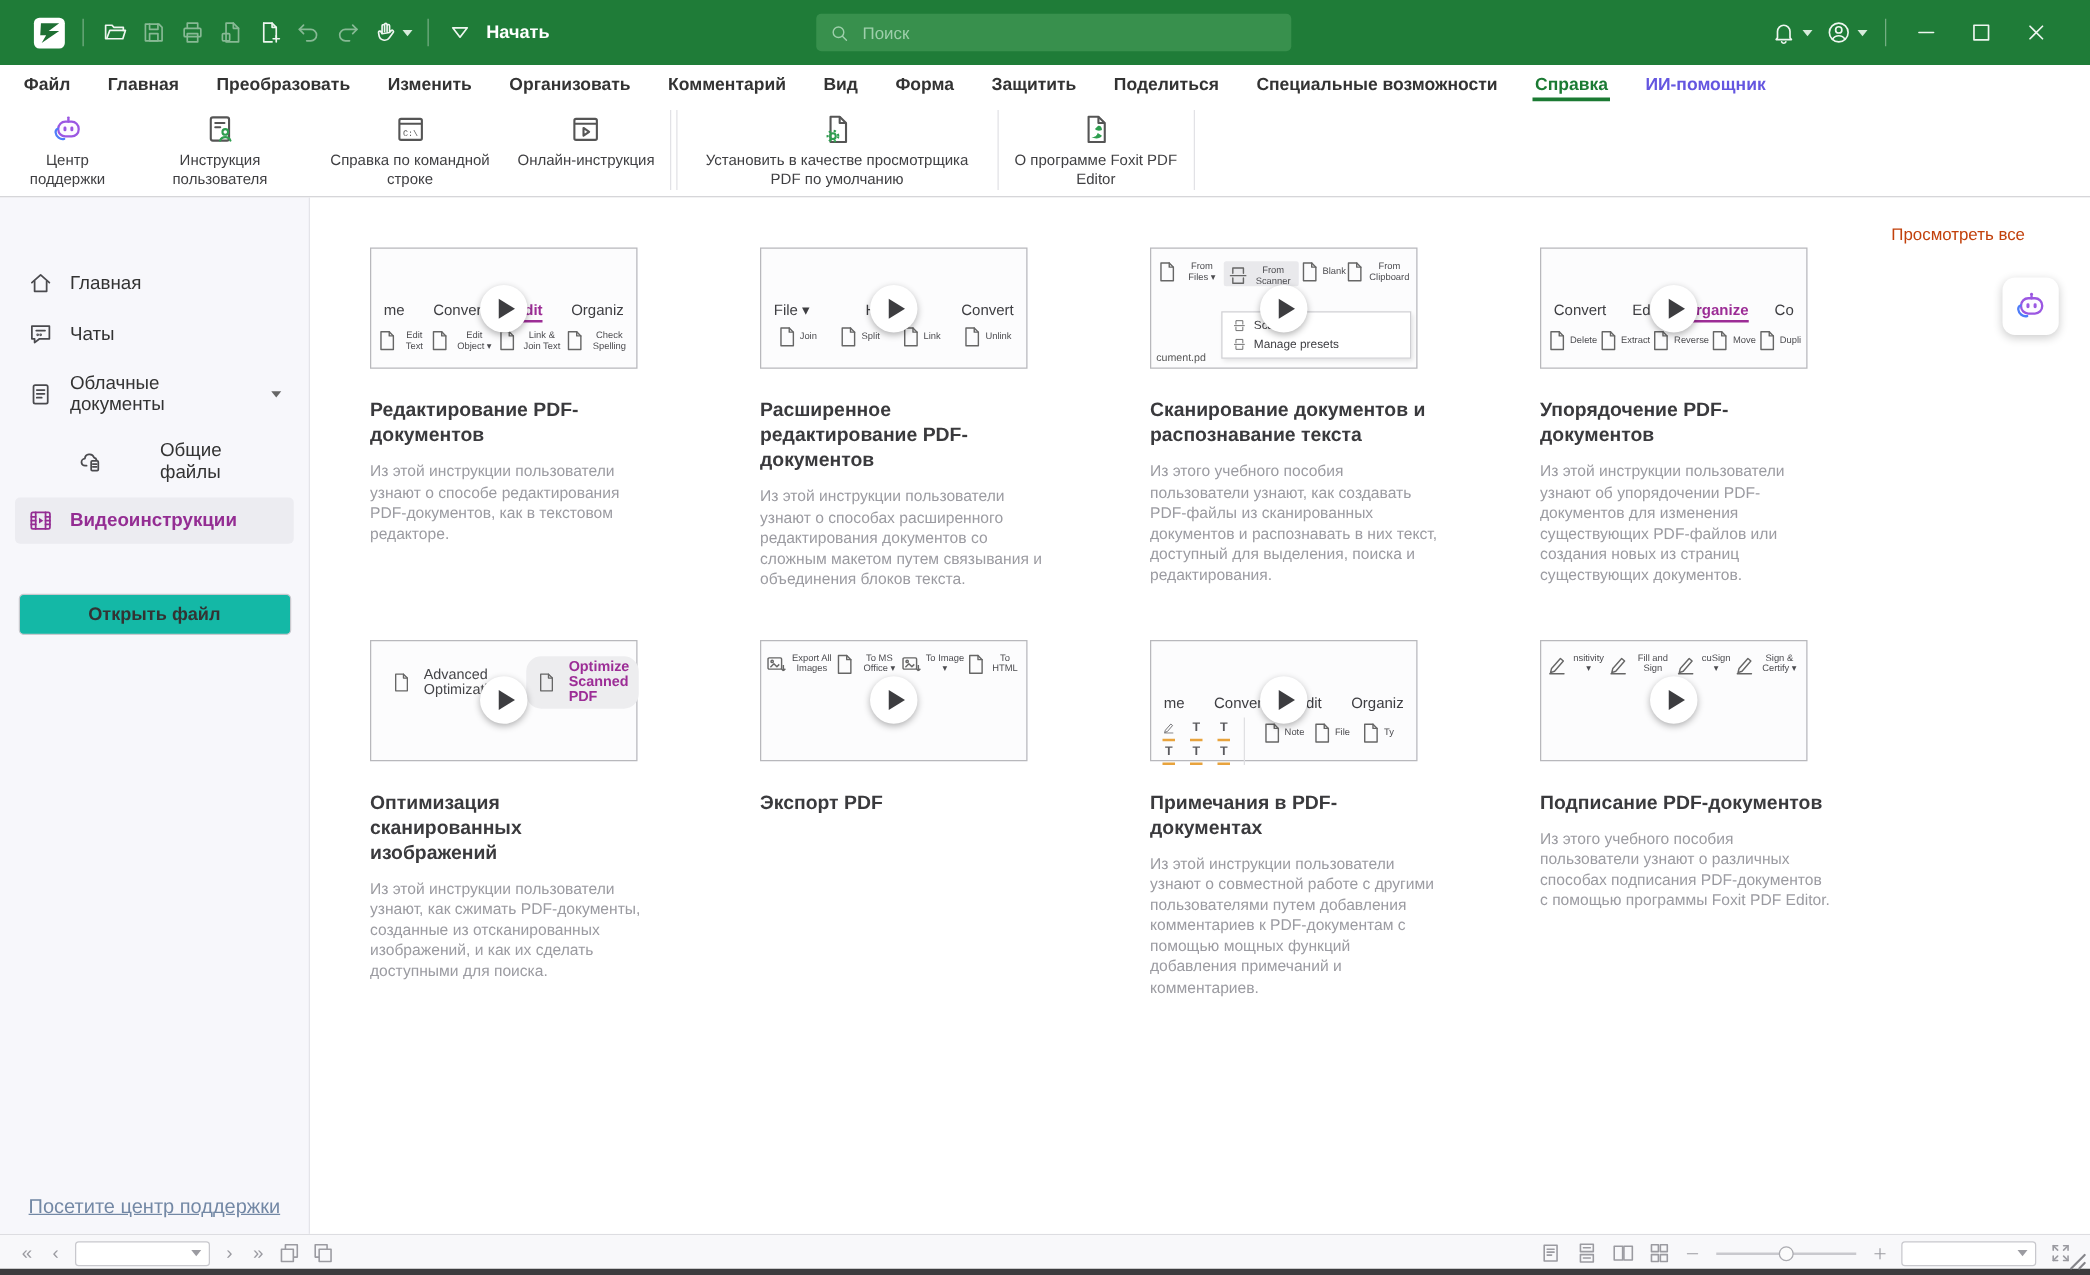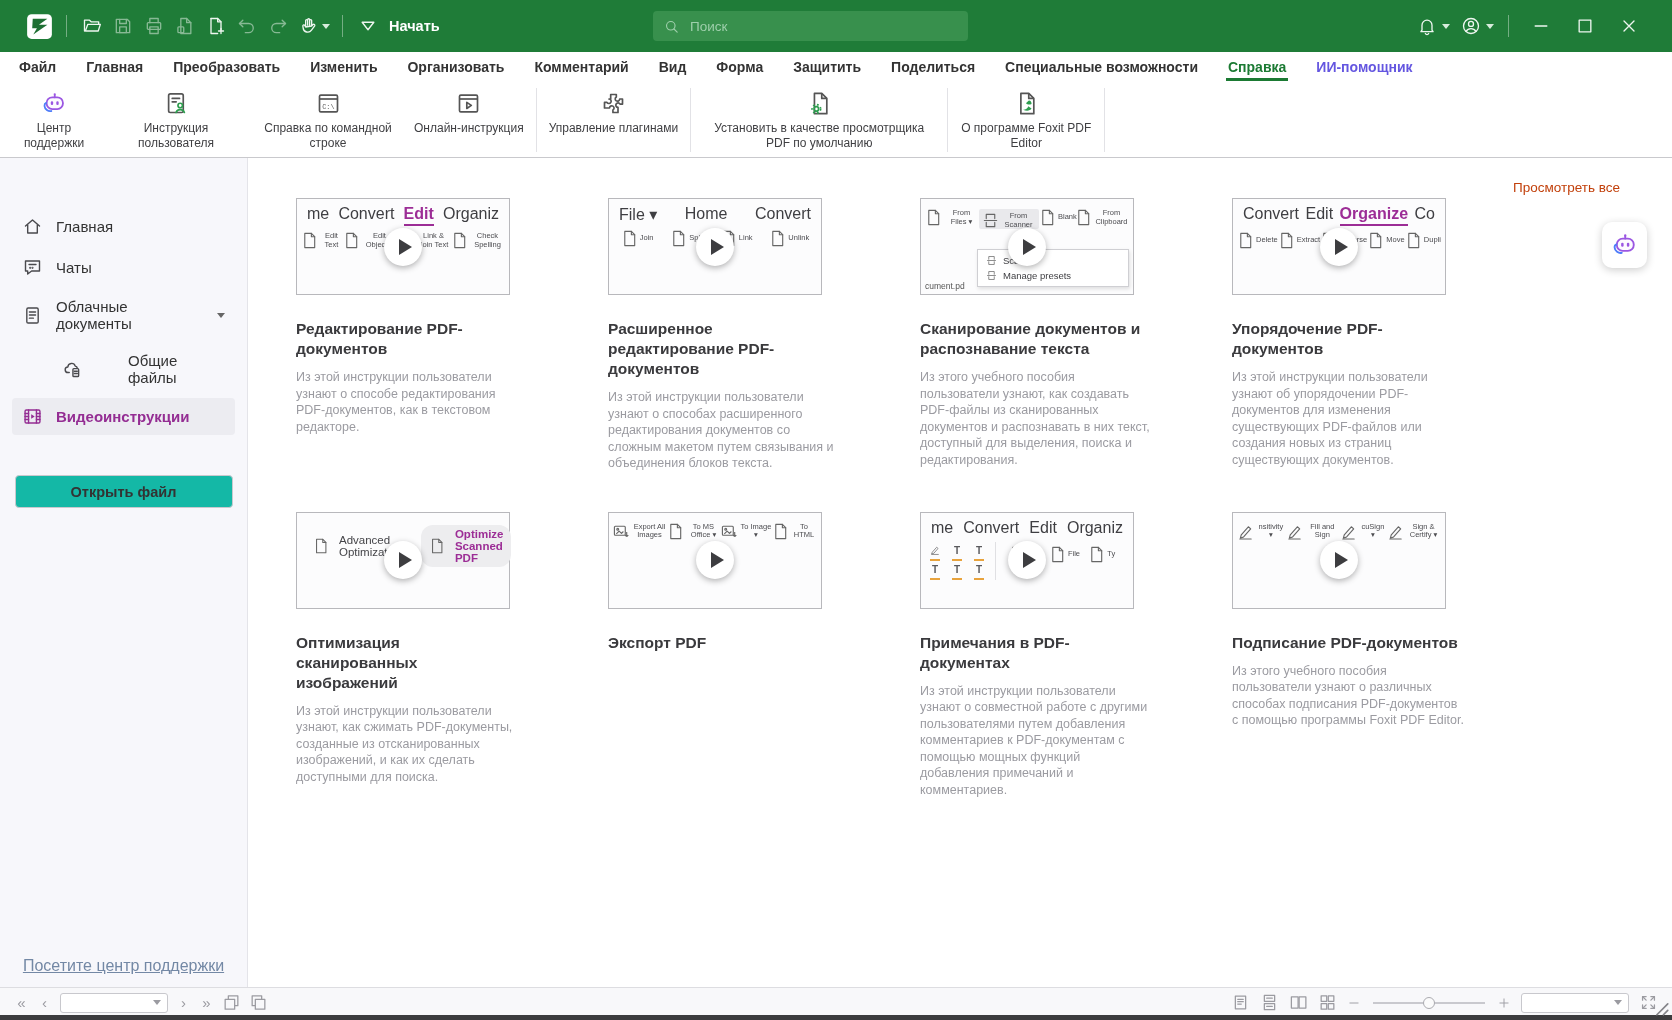--- a/index.html
+++ b/index.html
@@ -9,21 +9,21 @@
   .titlebar{height:52px;background:#1f7c38;display:flex;align-items:center;padding:0 22px;position:relative;}
   .tb-logo{width:27px;height:27px;margin:0 4px 0 4px;flex:0 0 auto;}
   .tb-logo svg{width:100%;height:100%;}
   .tb-divider{width:1px;height:22px;background:rgba(255,255,255,.38);margin:0 9px;}
   .tb-btn{width:31px;height:30px;display:flex;align-items:center;justify-content:center;color:#eef6f0;border-radius:3px;}
   .tb-btn svg{width:20px;height:20px;}
   .tb-btn.dim{opacity:.5;}
   .tb-caret{width:0;height:0;border-left:4px solid transparent;border-right:4px solid transparent;border-top:5px solid #d7ecdc;margin:0 3px 0 -2px;}
   .tb-start{display:flex;align-items:center;gap:9px;color:#fff;font-weight:700;font-size:14.5px;margin-left:4px;}
   .tb-start .tb-btn{width:24px;}
-  .search-wrap{position:absolute;left:653px;top:11px;width:315px;height:30px;background:#38904d;border-radius:4px;
+  .search-wrap{position:absolute;left:653px;top:11px;width:380px;height:30px;background:#38904d;border-radius:4px;
                display:flex;align-items:center;padding:0 10px;gap:8px;box-sizing:border-box;}
   .search-wrap .s-ico{width:17px;height:17px;color:#9ecfab;flex:0 0 auto;}
   .search-wrap .s-ico svg{width:100%;height:100%;}
   input.search{flex:1;background:transparent;border:none;outline:none;color:#eaf6ee;font-size:13.5px;font-family:inherit;}
   input.search::placeholder{color:#9ecfab;}
   .tb-right{margin-left:auto;display:flex;align-items:center;gap:2px;}
   .tb-right .win{width:42px;}
   
   .menubar{height:29px;display:flex;align-items:stretch;padding:0 4px;background:#fff;}
   .menu-item{padding:0 15px;font-size:14px;font-weight:700;color:#333;display:flex;align-items:center;position:relative;white-space:nowrap;}
@@ -55,21 +55,21 @@
   .main{flex:1;position:relative;padding:40px 0 0 48px;box-sizing:border-box;background:#fff;}
   .view-all{position:absolute;top:22px;right:52px;font-size:13.5px;color:#c2410c;text-decoration:none;}
   .assistant{position:absolute;top:64px;right:25px;width:45px;height:46px;background:#fff;border-radius:10px;
              box-shadow:0 2px 8px rgba(0,0,0,.2);display:flex;align-items:center;justify-content:center;}
   .assistant .aico{width:28px;height:28px;}
   .assistant .aico svg{width:100%;height:100%;}
   
   .cards{display:grid;grid-template-columns:repeat(4,214px);column-gap:98px;row-gap:40px;}
   .card{width:234px;}
   .thumb{position:relative;width:214px;height:97px;border:1px solid #b8b8bc;background:#fcfcfd;box-sizing:border-box;overflow:visible;}
-  .mini-tabs{display:flex;justify-content:space-between;padding:6px 10px 2px;font-size:16px;color:#3e3e42;}
+  .mini-tabs{display:flex;justify-content:space-between;padding:6px 10px 2px;font-size:12px;color:#3e3e42;margin-top:36px;}
   .mini-tab.active{color:#9c2d96;font-weight:700;border-bottom:2px solid #9c2d96;padding-bottom:1px;}
   .mini-tools{display:flex;justify-content:space-around;align-items:flex-start;padding:4px 4px 0;flex:1;}
   .thumb > .mini-tools:first-child{padding-top:10px;}
   .mini-tool{display:flex;flex-direction:row;align-items:center;gap:2px;min-width:34px;max-width:54px;}
   .mini-tool.hl{background:#e9e9ec;border-radius:2px;padding:3px 3px 0;}
   .mt-ico{width:17px;height:17px;color:#666;flex:0 0 auto;}
   .mt-ico svg{width:100%;height:100%;}
   .mt-label{font-size:7.5px;line-height:8.5px;color:#4c4c50;text-align:center;}
   .play-btn{position:absolute;left:50%;top:50%;transform:translate(-50%,-50%);width:38px;height:38px;border-radius:50%;
             background:#fff;box-shadow:0 2px 6px rgba(0,0,0,.3);display:flex;align-items:center;justify-content:center;z-index:3;}
@@ -270,26 +270,20 @@
     </div>
     <div class="ribbon-item" data-idx="3">
       <span class="ricon"><svg viewBox="0 0 24 24" fill="none" stroke="#555" stroke-width="1.5" stroke-linejoin="round">
           <rect x="4" y="4.5" width="16" height="15" rx="1.2"></rect>
           <path d="M4 8h16"></path>
           <path d="M10.5 11l4 2.7-4 2.7z"></path>
         </svg></span>
       <div class="rlabel">Онлайн-инструкция</div>
     </div>
     <div class="ribbon-divider"></div>
-    <div class="ribbon-item" data-idx="4">
-      <span class="ricon"><svg viewBox="0 0 24 24" fill="none" stroke="#555" stroke-width="1.5" stroke-linejoin="round">
-          <path d="M9.5 4h5v2.2a2 2 0 1 0 3 1.8H20v4.5h-2.2a2 2 0 1 0-1.8 3V20h-4.5v-2.2a2 2 0 1 0-3-1.8H4v-5h2.2a2 2 0 1 0 1.8-3H9.5z"></path>
-        </svg></span>
-      <div class="rlabel">Управление плагинами</div>
-    </div>
     <div class="ribbon-divider"></div>
     <div class="ribbon-item" data-idx="5">
       <span class="ricon"><svg viewBox="0 0 24 24" fill="none" stroke-width="1.5" stroke-linejoin="round">
           <path d="M7.5 3h6.5l4.5 4.5V21H7.5z" stroke="#555"></path>
           <path d="M14 3v4.5h4.5" stroke="#555"></path>
           <circle cx="9.2" cy="16.8" r="2" stroke="#2e9e4f"></circle>
           <circle cx="9.2" cy="16.8" r="3.8" stroke="#2e9e4f" stroke-dasharray="1.6 2"></circle>
         </svg></span>
       <div class="rlabel">Установить в качестве просмотрщика PDF по умолчанию</div>
     </div>

